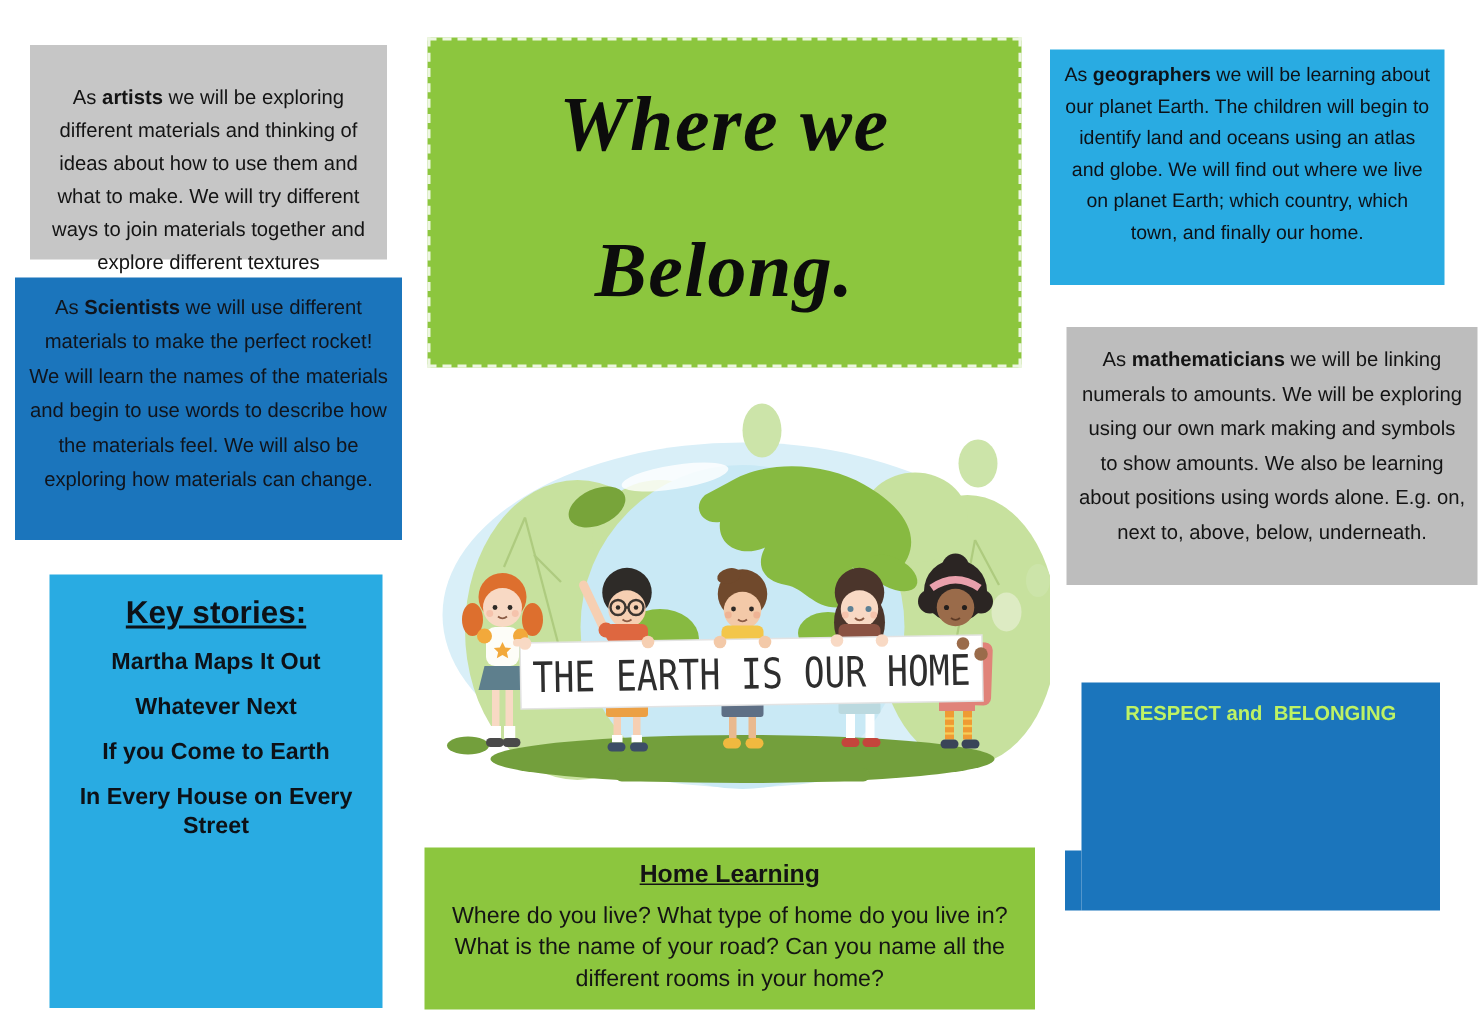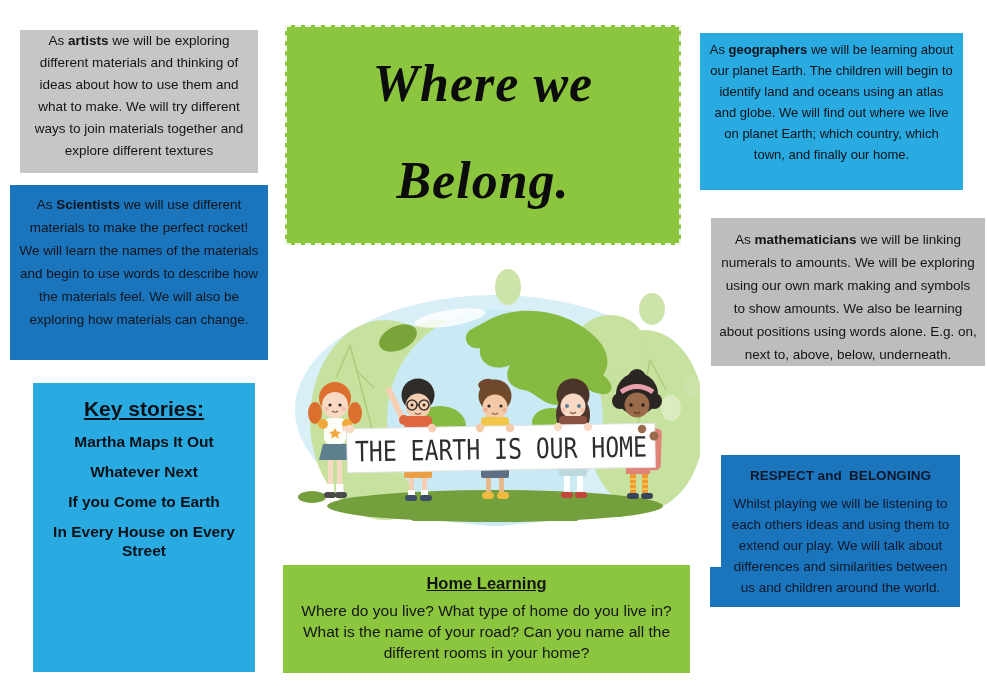--- a/index.html
+++ b/index.html
@@ -6,21 +6,21 @@
   body {
     width:987px; height:686px; position:relative; overflow:hidden;
     background:#ffffff; color:#141414;
     font-family:"Liberation Sans","DejaVu Sans",sans-serif;
   }
   .box { position:absolute; box-sizing:border-box; text-align:center; }
   .box p { margin:0; }
 
   
   #artists { left:20px; top:30px; width:238px; height:143px; background:#C6C6C6;
-             font-size:13.5px; line-height:22px; padding:0 6px; }
+             font-size:13.5px; line-height:22px; padding:24px 6px; }
   #scientists { left:10px; top:185px; width:258px; height:175px; background:#1B75BC;
                 font-size:13.5px; line-height:23px; padding:8px 9px; color:#10141c; }
   #keystories { left:33px; top:383px; width:222px; height:289px; background:#29ABE2;
                 padding-top:12px; color:#0d1117; }
   .ks-title { font-size:21px; font-weight:bold; text-decoration:underline; margin:2px 0 6px; }
   .story { font-size:15.5px; font-weight:bold; line-height:19px; margin:11px 8px;text-align:center; }
 
   
   #titlebox { left:285px; top:25px; width:396px; height:220px; background:#8CC63E;
               border:2px dashed rgba(255,255,255,.85); padding-top:8px;font-family:Liberation Serif, serif; }
@@ -28,24 +28,24 @@
                 letter-spacing:1px; color:#0c0c0c; }
   #illustration { left:290px; top:250px; width:410px; height:310px; }
   #homelearning { left:283px; top:565px; width:407px; height:108px; background:#8CC63E;
                   padding-top:9px; }
   .hl-title { font-size:16.5px; font-weight:bold; text-decoration:underline; margin:0 0 7px; }
   .hl-body { font-size:15.5px; line-height:21px; padding:0 10px; }
 
   
   #geographers { left:700px; top:33px; width:263px; height:157px; background:#29ABE2;
                  font-size:13px; line-height:21px; padding:6px 8px; color:#0d1117; }
-  #mathematicians { left:711px; top:218px; width:274px; height:148px; background:#BDBDBD;
+  #mathematicians { left:711px; top:218px; width:274px; height:172px; background:#BDBDBD;
                     font-size:13.5px; line-height:23px; padding:10px 8px; }
   #respect { left:721px; top:455px; width:239px; height:152px; background:#1B75BC;
-             font-size:13.5px; padding:8px 6px; color:#0f172a; }
+             font-size:13.5px; padding:8px 6px; color:#bef264; }
   #respect::before { content:""; position:absolute; left:-11px; bottom:0; width:11px;
                      height:40px; background:#1B75BC; }
   .respect-title { font-weight:bold; font-size:13.5px; white-space:pre-wrap; margin:5px 0 10px; }
   .respect-body { line-height:21px; padding:0 2px; }
 </style>
 </head>
 <body>
 
 <div class="box" id="artists">
   <p><span>As </span><b>artists</b><span> we will be exploring different materials and thinking of ideas about how to use them and what to make. We will try different ways to join materials together and explore different textures</span></p>
@@ -242,14 +242,13 @@
 <div class="box" id="geographers">
   <p><span>As </span><b>geographers</b><span> we will be learning about our planet Earth. The children will begin to identify land and oceans using an atlas and globe. We will find out where we live on planet Earth; which country, which town, and finally our home.</span></p>
 </div>
 
 <div class="box" id="mathematicians">
   <p><span>As </span><b>mathematicians</b><span> we will be linking numerals to amounts. We will be exploring using our own mark making and symbols to show amounts. We also be learning about positions using words alone. E.g. on, next to, above, below, underneath.</span></p>
 </div>
 
 <div class="box" id="respect">
   <div class="respect-title">RESPECT and  BELONGING</div>
-  <p class="respect-body">Whilst playing we will be listening to each others ideas and using them to extend our play. We will talk about differences and similarities between us and children around the world.</p>
 </div>
 
 </body></html>

